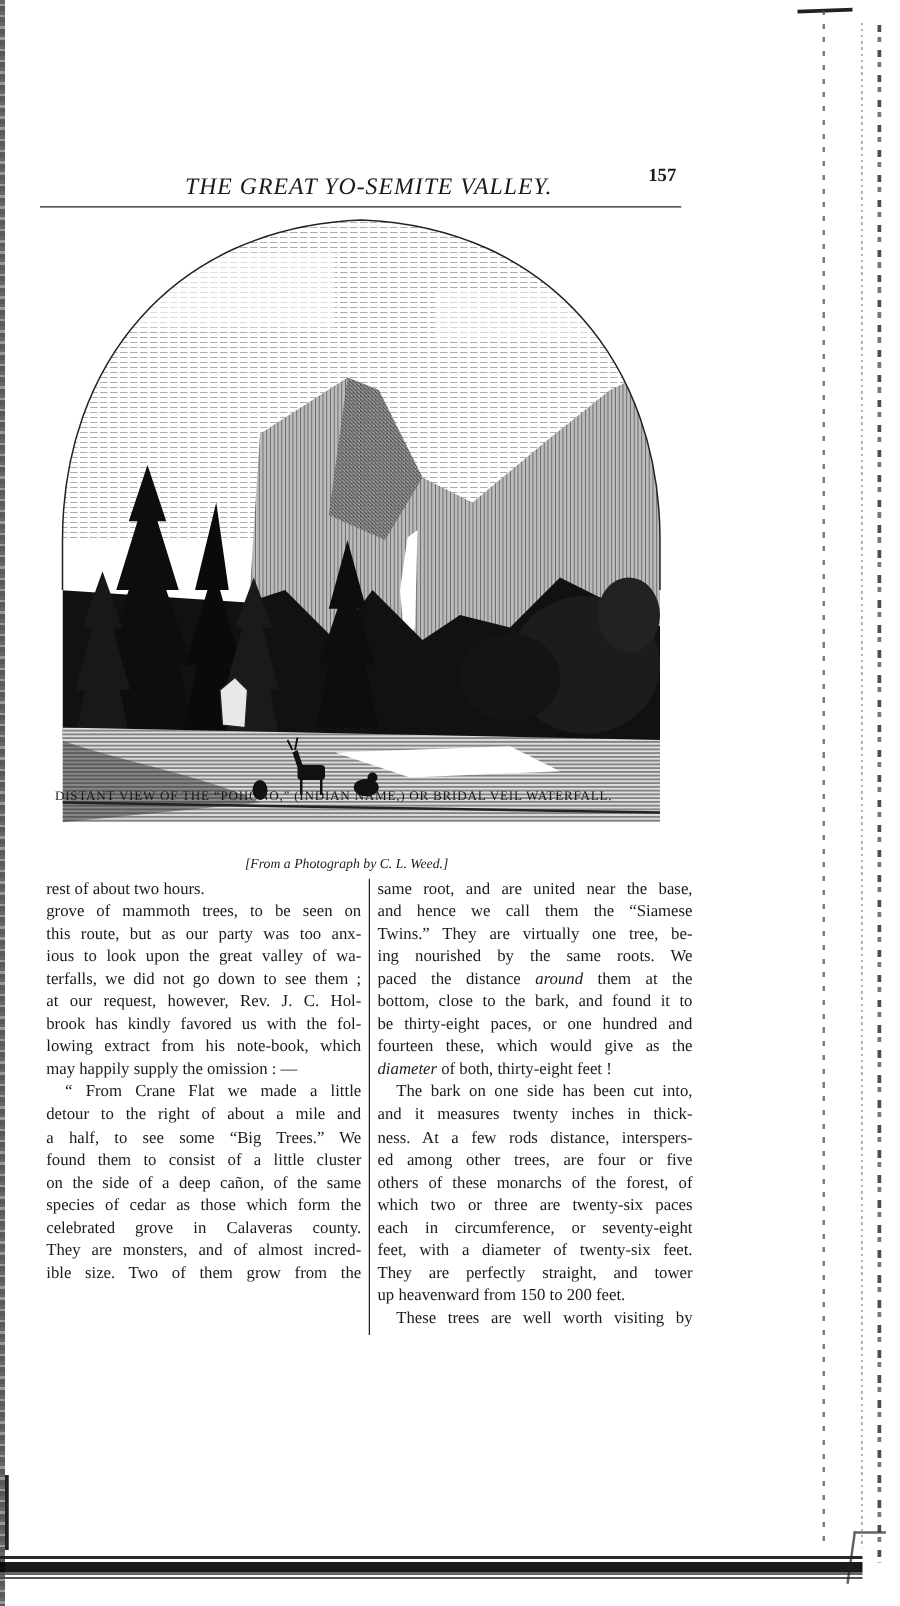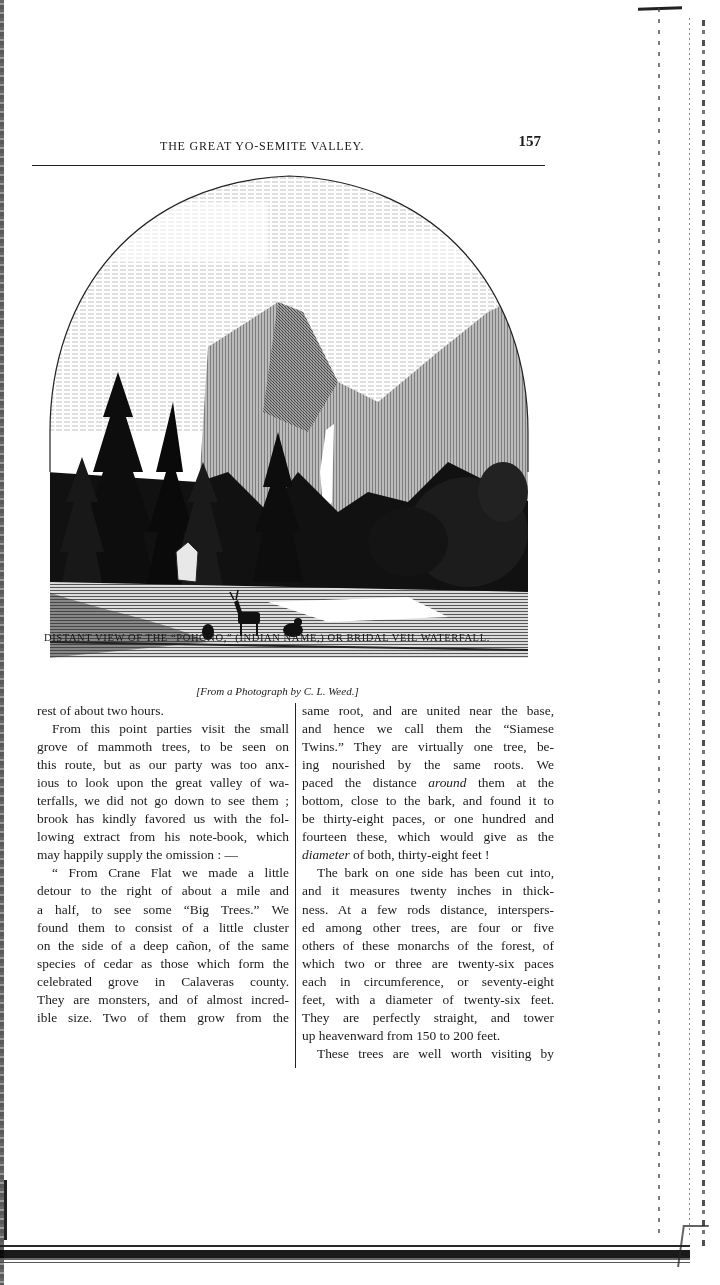--- a/index.html
+++ b/index.html
@@ -29,22 +29,22 @@
   }
   .bottom-left-mark { position:absolute; left:4px; top:1180px; width:3px; height:60px; background:#222; }
   .corner-mark { position:absolute; left:680px; top:1225px; width:24px; height:40px;
     border-left:2px solid #222; border-top:2px solid #222; opacity:.7; transform: skewX(-8deg); }
 
   .running-head {
     position: absolute; left: 32px; top: 133px; width: 513px; height: 32px;
     border-bottom: 1.5px solid #222;
   }
   .running-title {
-    position: absolute; left: 128px; top: 6px; font-size: 12px; letter-spacing: .8px;
-    font-family: "Liberation Serif", serif; color:#1a1a1a;
+    position: absolute; left: 116px; top: 6px; font-size: 19px; letter-spacing: .8px;
+    font-family: "Liberation Serif", serif; color:#1a1a1a;font-style:italic;
   }
   .page-number {
     position: absolute; right: 4px; top: 0px; font-size: 15px; font-weight: bold; color:#1a1a1a;
   }
 
   .engraving {
     position: absolute; left: 48px; top: 172px; width: 482px; height: 486px;
   }
   .engraving svg { width: 100%; height: 100%; display: block; }
 
@@ -157,25 +157,25 @@
   </svg>
 </figure>
 
 <div class="caption">DISTANT VIEW OF THE “POHONO,” (INDIAN NAME,) OR BRIDAL VEIL WATERFALL.</div>
 <div class="caption-sub">[From a Photograph by C. L. Weed.]</div>
 
 <div class="col-rule"></div>
 
 <article class="column col-left">
   <span class="line last">rest of about two hours.</span>
-  <span class="line indent">From this point parties visit the small</span>
   <span class="line">grove of mammoth trees, to be seen on</span>
   <span class="line">this route, but as our party was too anx-</span>
   <span class="line">ious to look upon the great valley of wa-</span>
   <span class="line">terfalls, we did not go down to see them ;</span>
+  <span class="line">at our request, however, Rev. J. C. Hol-</span>
   <span class="line">brook has kindly favored us with the fol-</span>
   <span class="line">lowing extract from his note-book, which</span>
   <span class="line last">may happily supply the omission : —</span>
   <span class="line indent">“ From Crane Flat we made a little</span>
   <span class="line">detour to the right of about a mile and</span>
   <span class="line">a half, to see some “Big Trees.”  We</span>
   <span class="line">found them to consist of a little cluster</span>
   <span class="line">on the side of a deep cañon, of the same</span>
   <span class="line">species of cedar as those which form the</span>
   <span class="line">celebrated grove in Calaveras county.</span>

